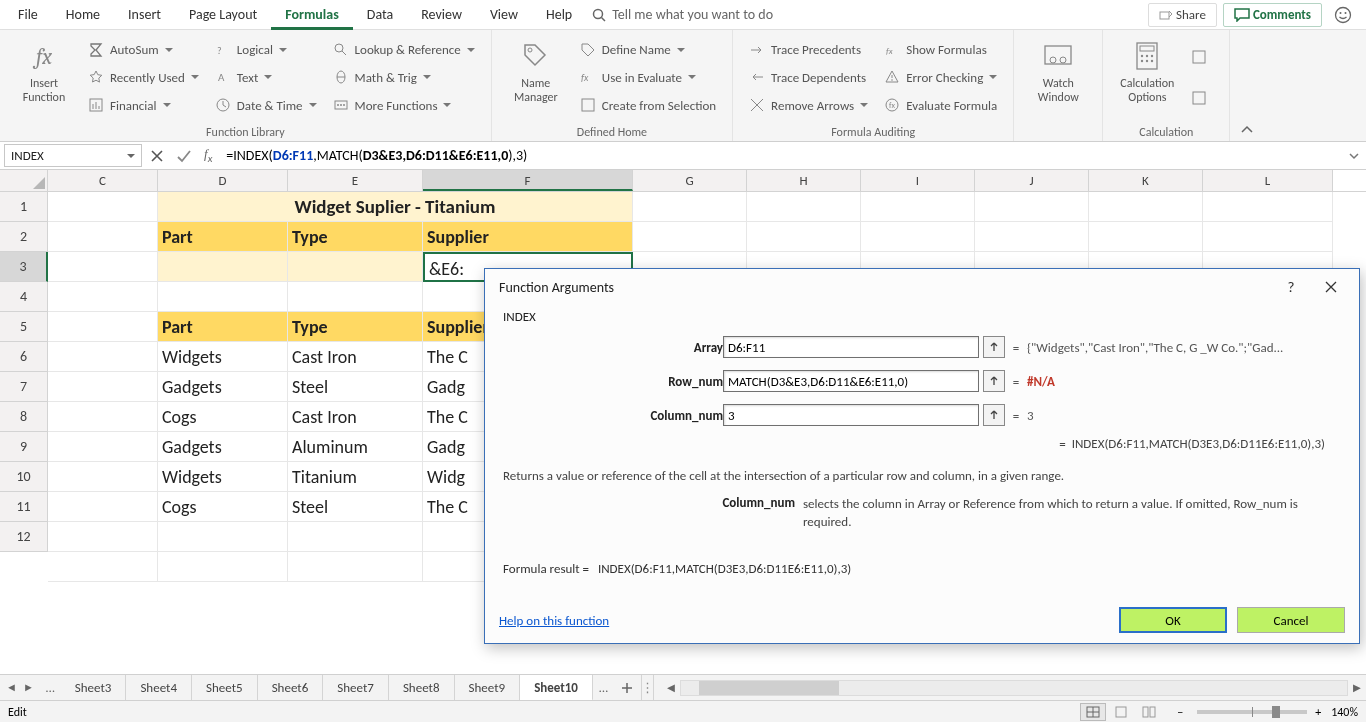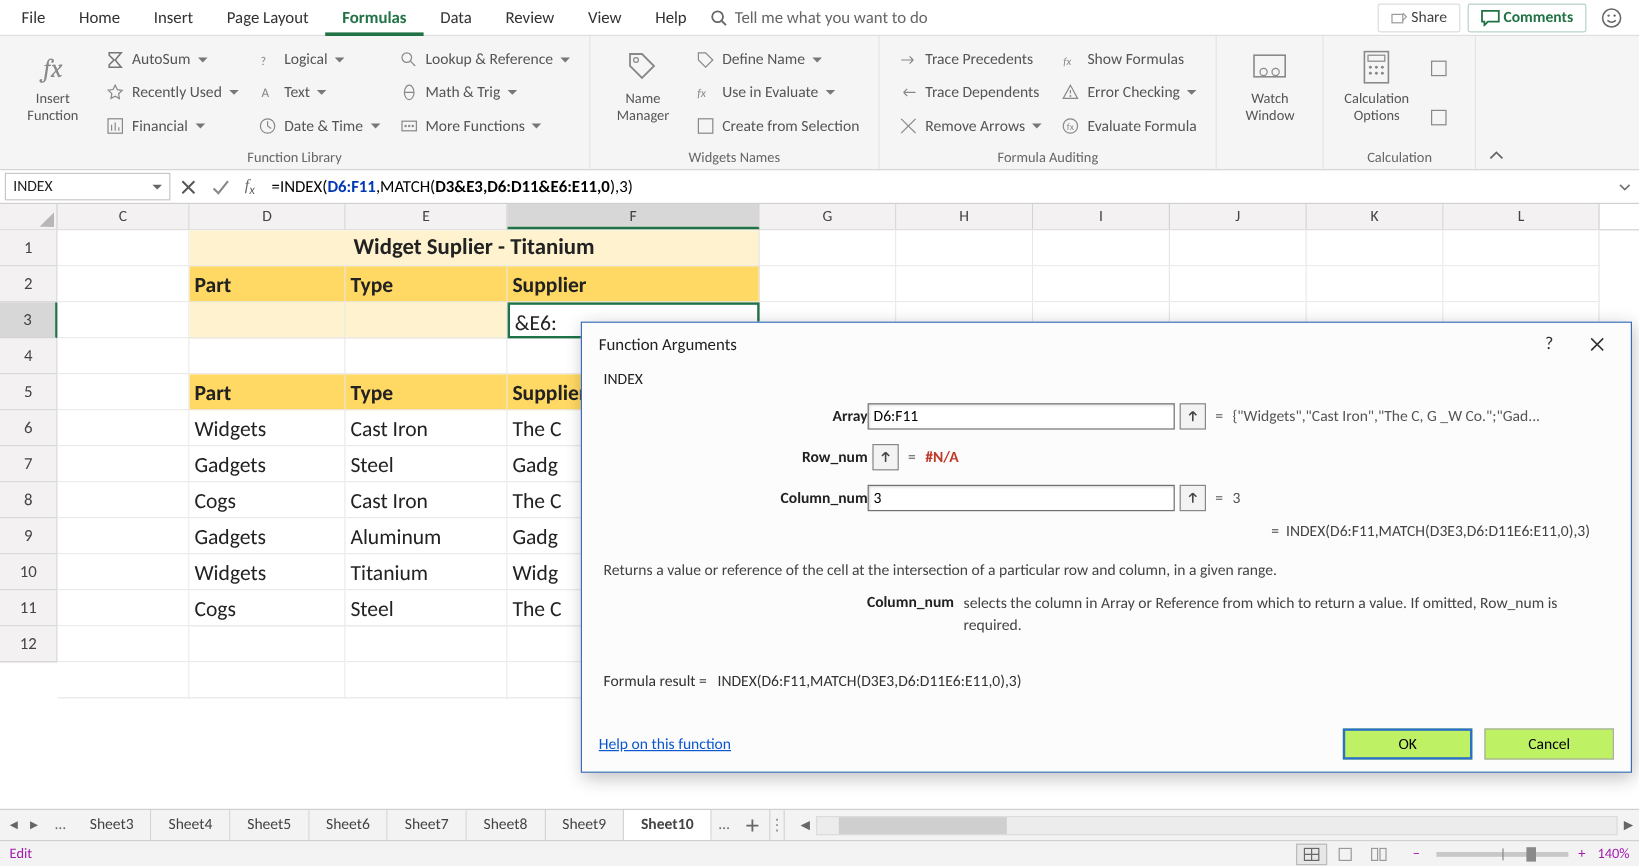--- a/index.html
+++ b/index.html
@@ -76,21 +76,21 @@
 .sheet-tabs .nav { display:flex; align-items:center; padding:0 6px; gap:6px; color:#666; }
 .sheet-tabs .nav span { font-size:11px; }
 .sheet-tabs .dots { padding:0 6px; align-self:center; color:#666; }
 .sheet-tab { padding:0 14px; border-right:1px solid #d4d4d4; line-height:26px; font-size:13px; background:#f3f3f3; color:#444; }
 .sheet-tab.active { background:#fff; font-weight:700; border-bottom:2px solid #fff; margin-bottom:-1px; }
 .sheet-tabs .add { width:28px; display:flex; align-items:center; justify-content:center; color:#555; border-right:1px solid #d4d4d4; }
 .sheet-tabs .hscroll { flex:1; display:flex; align-items:center; padding-left:8px; }
 .hscroll .track { flex:1; height:16px; background:#ececec; border:1px solid #dcdcdc; position:relative; }
 .hscroll .track .thumb { position:absolute; left:18px; top:0; bottom:0; width:140px; background:#cfcfcf; }
 .hscroll .arr { width:18px; height:18px; display:flex; align-items:center; justify-content:center; color:#666; }
-.status-bar { position:absolute; left:0; right:0; bottom:0; height:22px; background:#f3f3f3; border-top:1px solid #d0d0d0; display:flex; align-items:center; padding:0 8px; font-size:12px; color:#a21caf; }
+.status-bar { position:absolute; left:0; right:0; bottom:0; height:22px; background:#f3f3f3; border-top:1px solid #d0d0d0; display:flex; align-items:center; padding:0 8px; font-size:12px; color:#000000; }
 .status-bar .sp { flex:1; }
 .status-bar .view-btn { width:26px; height:18px; border:1px solid transparent; display:flex; align-items:center; justify-content:center; margin:0 1px; }
 .status-bar .view-btn.active { border-color:#bbb; background:#e7e7e7; }
 .status-bar .zoom-slider { width:110px; height:4px; background:#c8c8c8; position:relative; margin:0 8px; }
 .status-bar .zoom-slider .tick { position:absolute; left:50%; top:-3px; width:1px; height:10px; background:#888; }
 .status-bar .zoom-slider .knob { position:absolute; left:68%; top:-4px; width:8px; height:12px; background:#8a8a8a; }
 svg { display:block; }
 </style>
 </head>
 <body>
@@ -245,21 +245,21 @@
             <span>Use in Evaluate</span>
           </div>
         <div class="sm-btn">
             <svg width="16" height="16">
               <rect x="2" y="2" width="12" height="12" fill="none" stroke="#888"></rect>
             </svg>
             <span>Create from Selection</span>
           </div>
       </div>
     </div>
-    <div class="group-label">Widgets Names</div>
+    <div class="group-label">Defined Home</div>
   </div>
 
   <div class="group">
     <div class="group-body">
       <div class="stack">
         <div class="sm-btn">
             <svg width="16" height="16">
               <path d="M2 8h10m0 0l-3-3m3 3l-3 3" fill="none" stroke="#888"></path>
             </svg>
             <span>Trace Precedents</span>
@@ -606,20 +606,21 @@
       <div class="arg-ref">
           <svg width="12" height="12">
             <path d="M6 10V2m0 0l-3 3m3-3l3 3" fill="none" stroke="#444" stroke-width="1.3"></path>
           </svg>
         </div>
       <div class="arg-eq">=</div>
       <div class="arg-res">{"Widgets","Cast Iron","The C, G _W Co.";"Gad...</div>
     </div>
     <div class="arg-row">
       <div class="arg-label">Row_num</div>
+      <input class="arg-input" value="MATCH(D3&amp;E3,D6:D11&amp;E6:E11,0)" style="">
       <div class="arg-ref">
           <svg width="12" height="12">
             <path d="M6 10V2m0 0l-3 3m3-3l3 3" fill="none" stroke="#444" stroke-width="1.3"></path>
           </svg>
         </div>
       <div class="arg-eq">=</div>
       <div class="arg-res err">#N/A</div>
     </div>
     <div class="arg-row">
       <div class="arg-label">Column_num</div>

